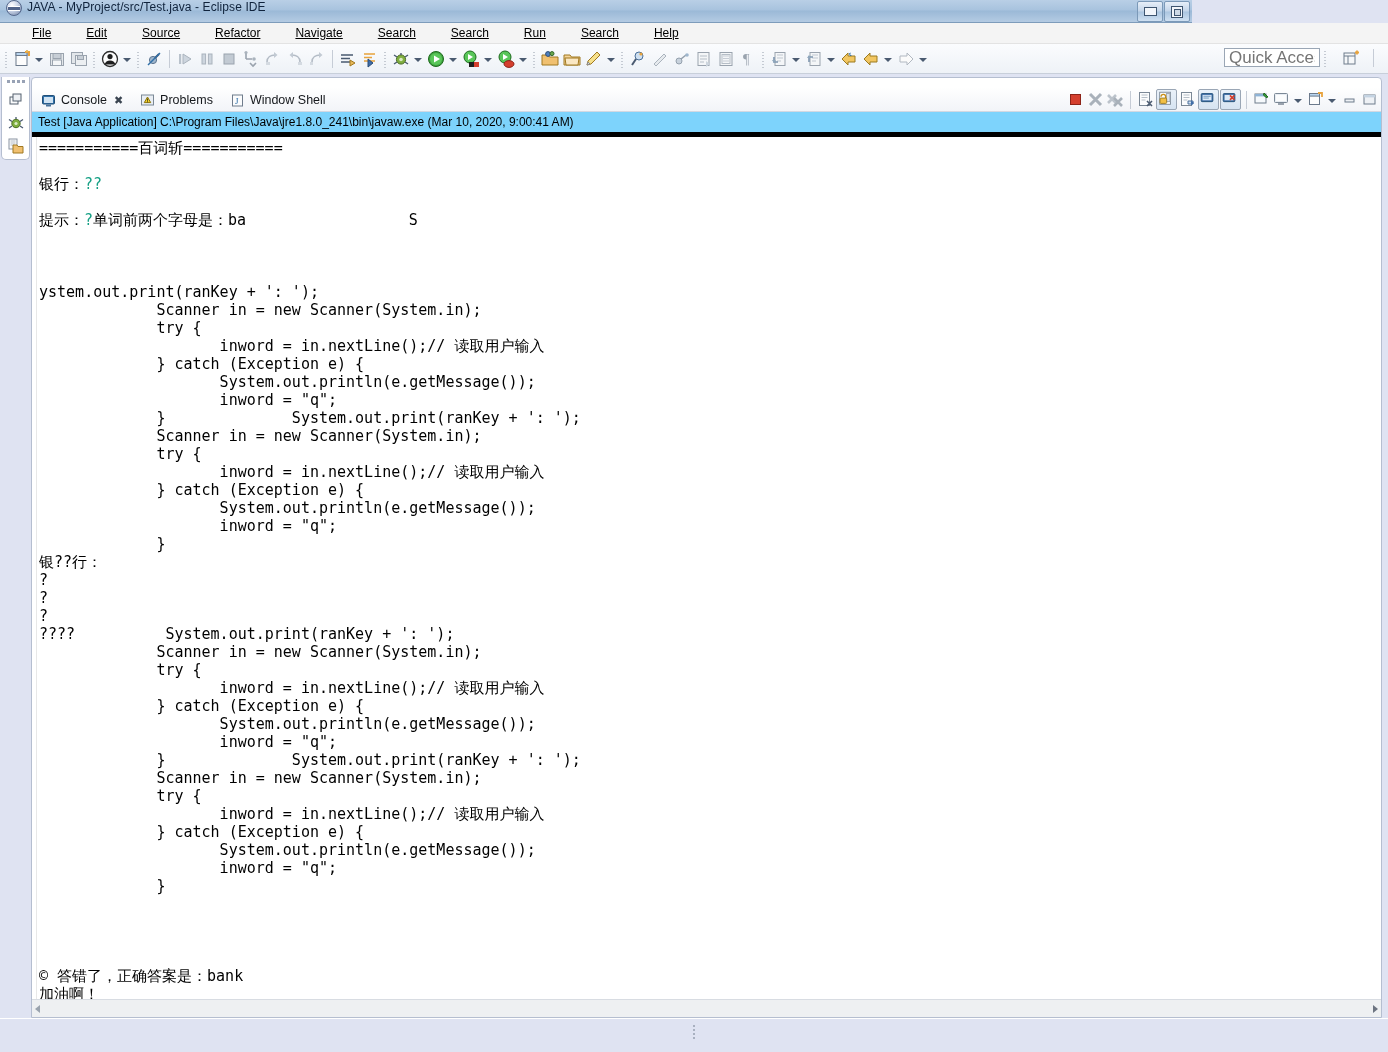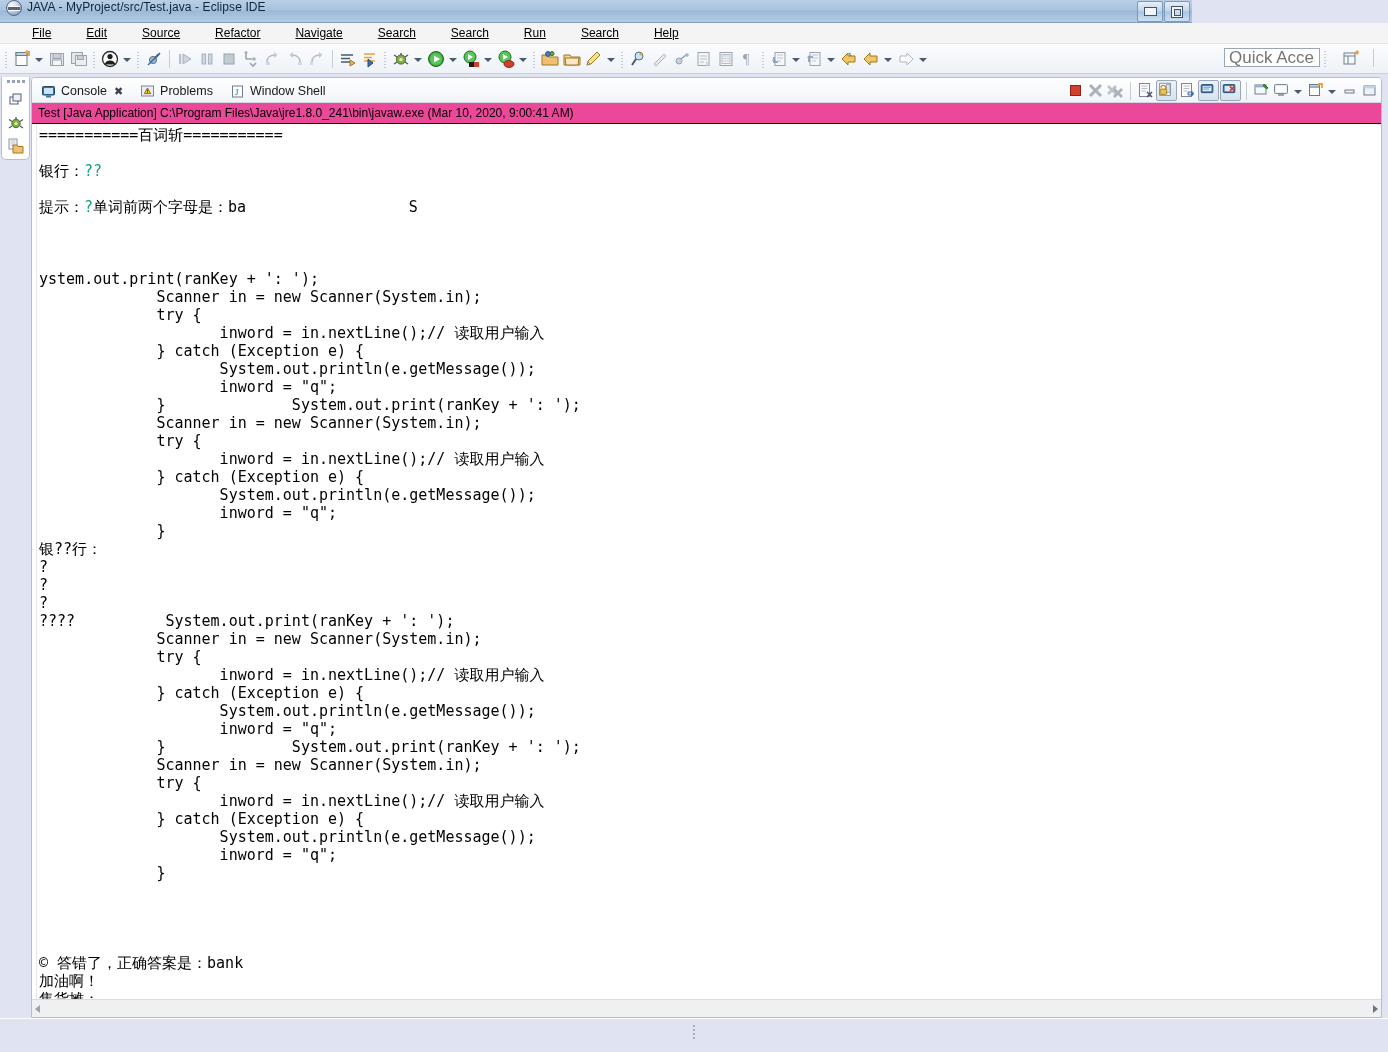--- a/index.html
+++ b/index.html
@@ -57,28 +57,28 @@
   .fv-box{width:27px;background:#fff;border:1px solid #b5bed0;border-radius:0 0 5px 5px;
     border-top:none;padding:2px 0 4px;display:flex;flex-direction:column;align-items:center;gap:5px;}
   .fv-dots{width:19px;height:6px;
     background-image:radial-gradient(#98a2b5 40%,transparent 41%);
     background-size:5px 5px;background-repeat:repeat-x;margin-bottom:1px;}
   
   .viewstack{flex:1;padding:3px 6px 0 0;display:flex;flex-direction:column;}
   .view-frame{background:#fff;border:1px solid #b5bed0;border-radius:4px 4px 0 0;
     display:flex;flex-direction:column;flex:1;overflow:hidden;}
   .tabrow{height:24px;display:flex;align-items:flex-end;position:relative;
-    background:linear-gradient(to bottom,#ffffff,#f2f4f8);border-bottom:1px solid #d2d8e2;}
+    background:linear-gradient(to bottom,#ffffff,#f2f4f8);border-bottom:1px solid #d2d8e2;margin-top:9px;}
   .tab{display:flex;align-items:center;gap:4px;height:22px;padding:0 8px;font-size:12.5px;color:#15181c;}
   .tab.active{font-weight:normal;}
   .tab .x{font-size:11px;color:#3a4450;margin-left:3px;}
   .tabtools{position:absolute;right:2px;top:2px;display:flex;align-items:center;gap:1px;}
   .ttool{width:19px;height:19px;position:relative;display:inline-block;}
   .ttool.framed{border:1px solid #9aa6b5;border-radius:2px;background:linear-gradient(to bottom,#eaf1f9,#d6e3f1);}
-  .launchline{font-size:12px;color:#000;padding:3px 0 3px 6px;border-bottom:1px solid #000000;background:#ec4899;}
+  .launchline{font-size:12px;color:#000;padding:3px 0 3px 6px;border-bottom:5px solid #000000;background:#7dd3fc;}
   .console-scroll{flex:1;position:relative;background:#fff;overflow:hidden;display:flex;}
   .console-gutter{width:4px;background:#fff;border-right:1px solid #e8e8e8;}
   .console-text{flex:1;font-family:"DejaVu Sans Mono","Liberation Mono",monospace;
     font-size:15px;line-height:18px;white-space:pre;padding:2px 0 0 2px;color:#000;}
   .c-green{color:#16a085;}
   .hscroll{height:17px;background:#eef0f2;border-top:1px solid #d8dce2;
     display:flex;align-items:center;justify-content:space-between;padding:0 3px;}
   .hs-arrow{width:0;height:0;border-top:4px solid transparent;border-bottom:4px solid transparent;}
   .hs-left{border-right:5px solid #9aa3ae;}
   .hs-right{border-left:5px solid #6c7481;}

